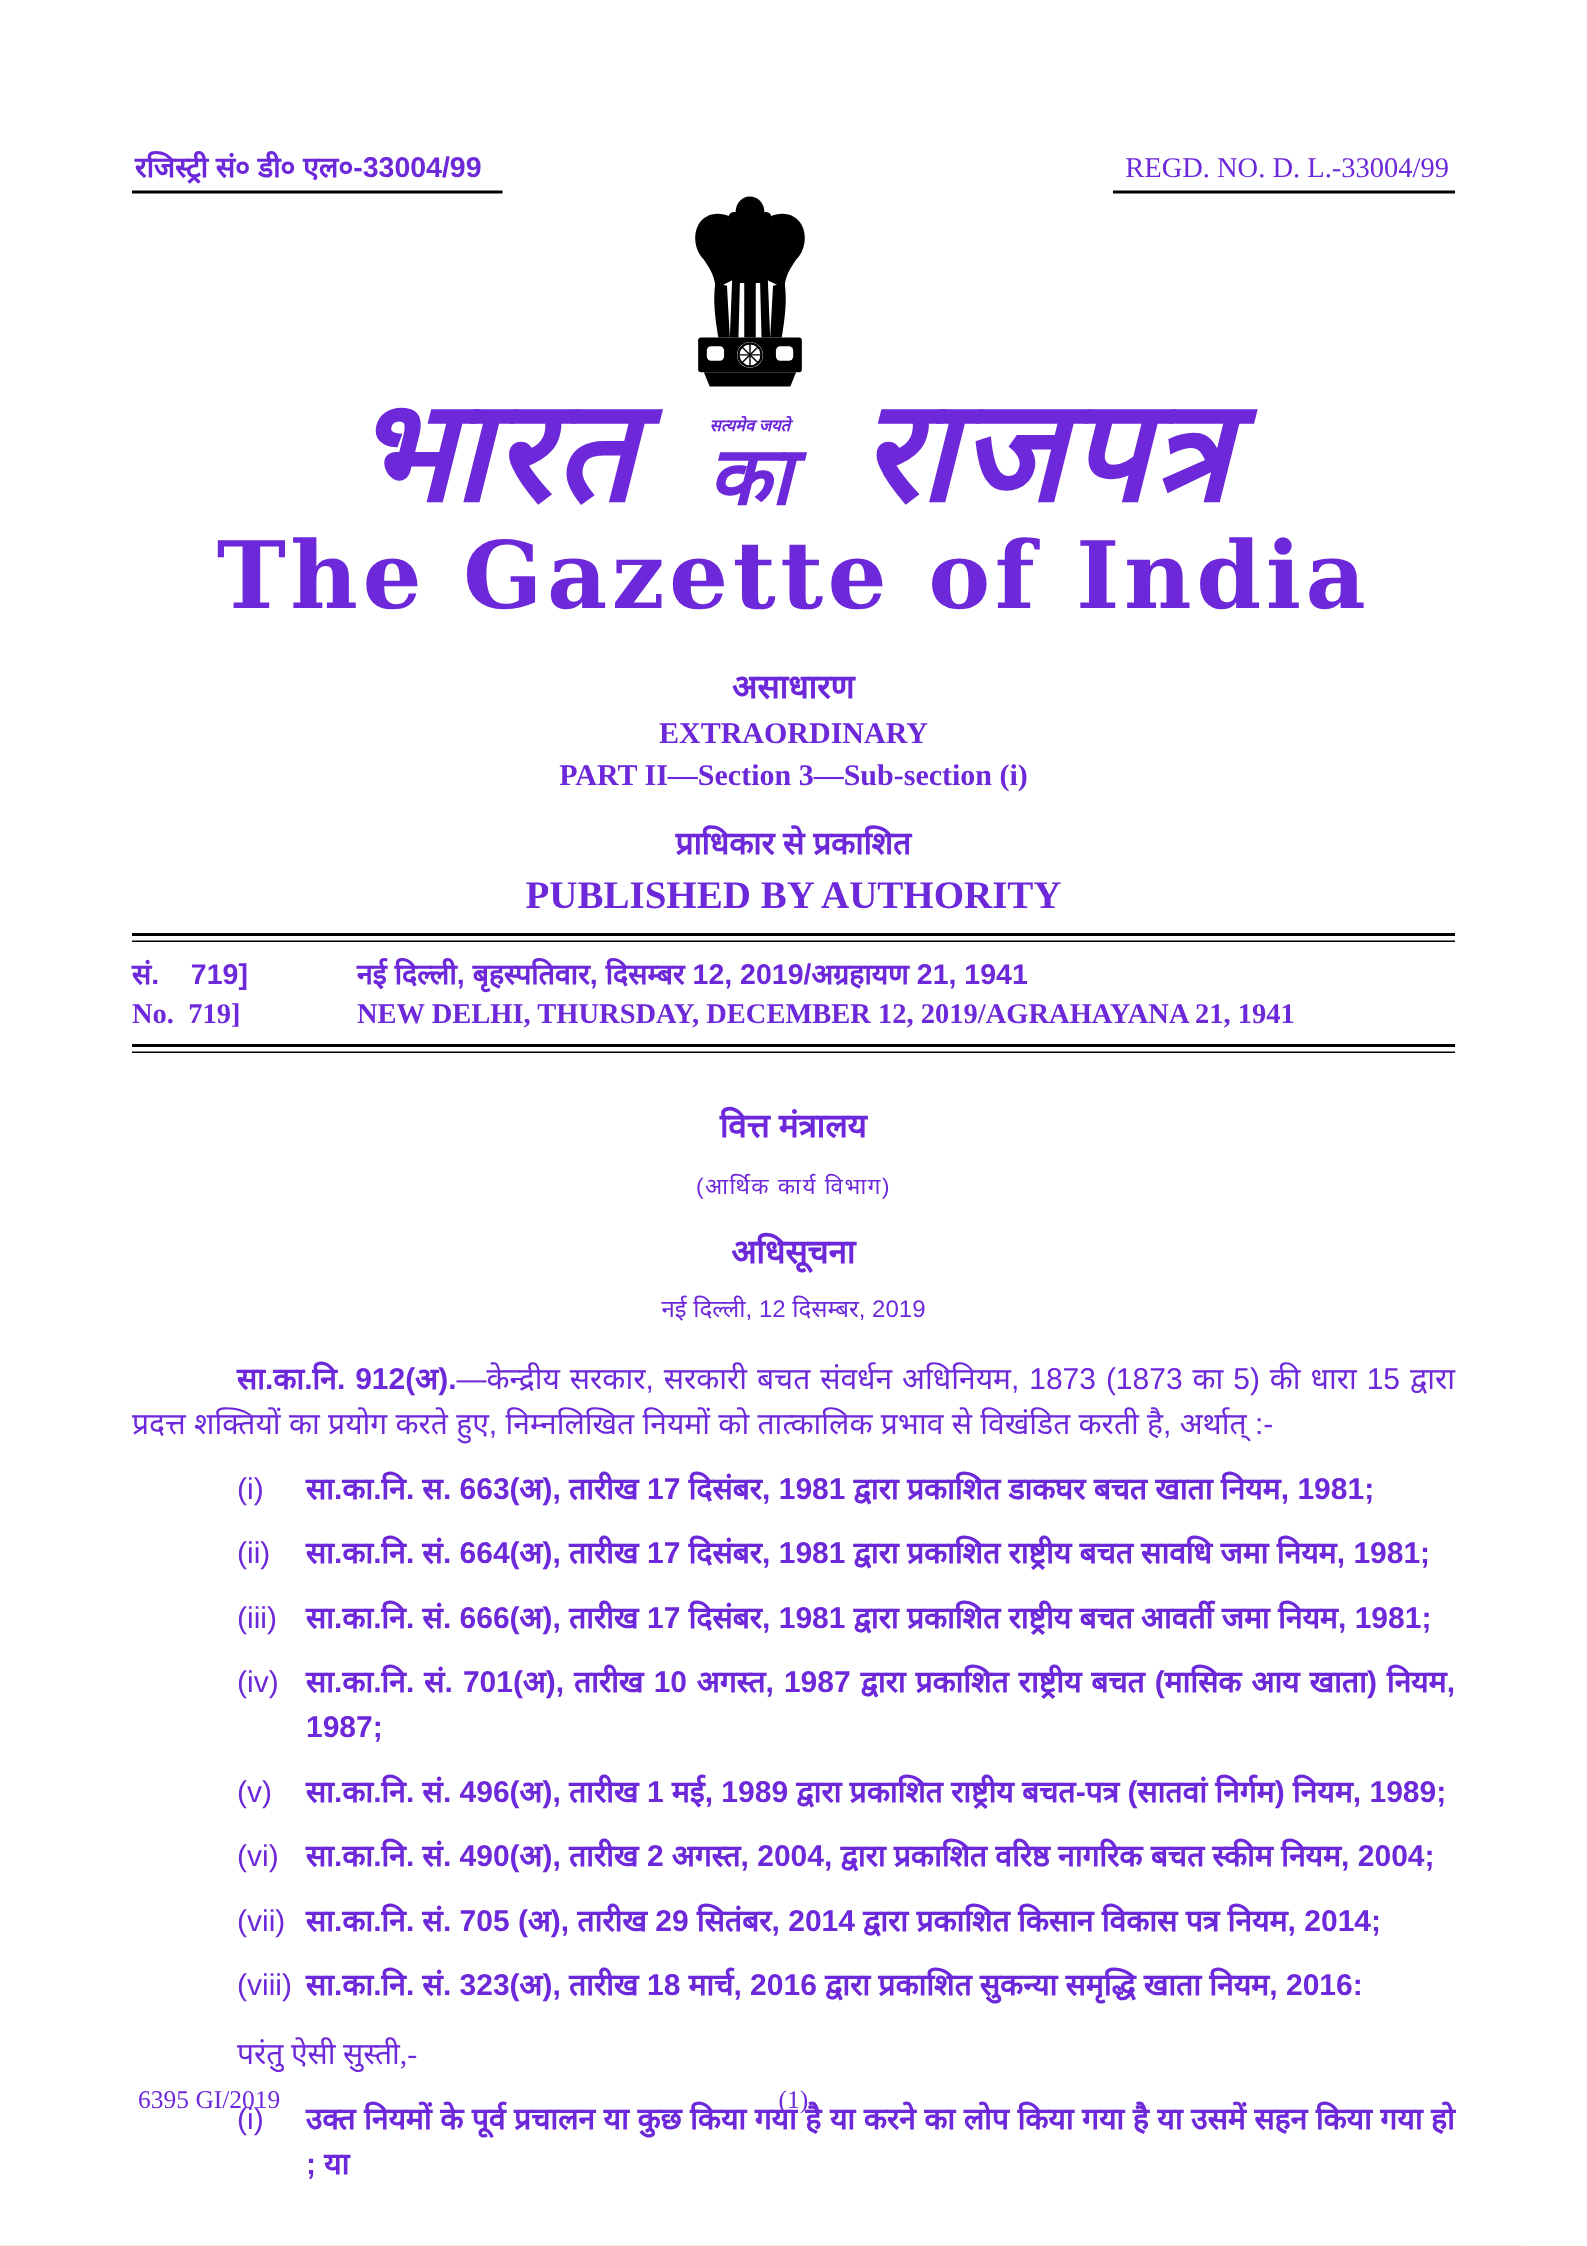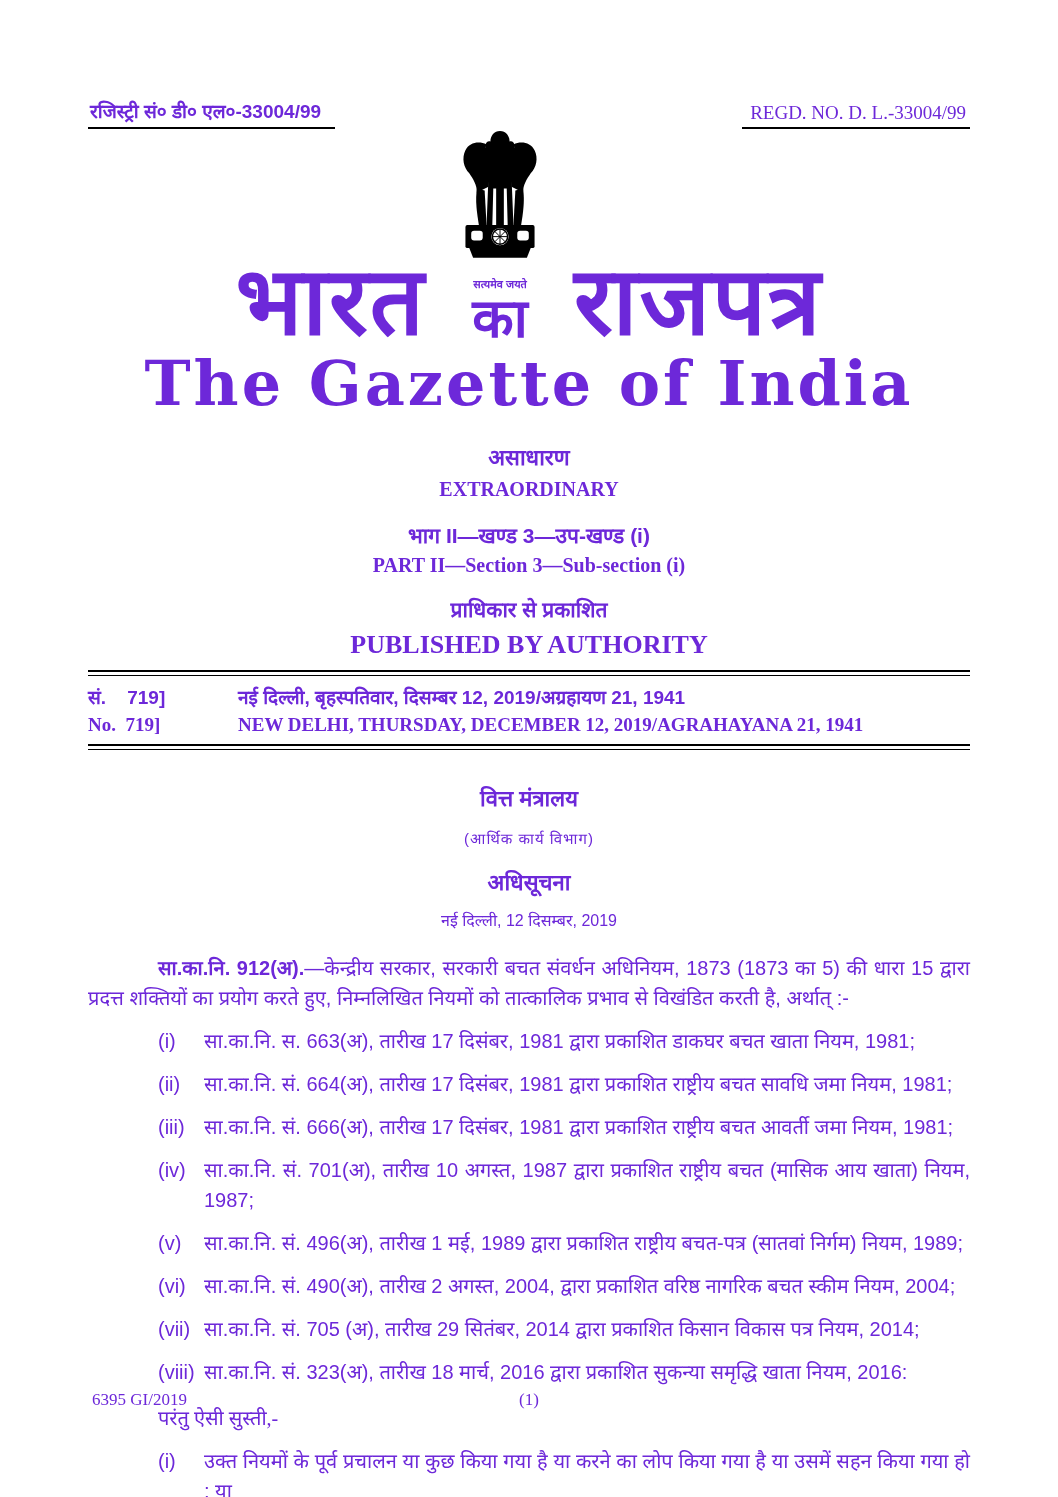--- a/index.html
+++ b/index.html
@@ -33,20 +33,21 @@
     font-size: 19px;
     border-bottom: 2px solid #000;
     padding: 0 4px 3px 8px;
   }
   
   .masthead {
     display: flex;
     justify-content: center;
     align-items: flex-end;
     margin-top: 0px;
+    font-style: italic;
   }
   .mh-word {
     font-size: 95px;
     font-weight: bold;
     line-height: 0.92;
     letter-spacing: 2px;
     white-space: nowrap;
   }
   .mh-word.left { margin-right: 14px; }
   .mh-word.right { margin-left: 14px; }
@@ -133,20 +134,21 @@
   }
   .rule-item .num {
     width: 46px;
     flex-shrink: 0;
     font-size: 20px;
   }
   .rule-item .txt {
     flex: 1;
     font-size: 20px;
     text-align: justify;
+    font-weight: bold;
   }
   .list-indent { padding-left: 70px; }
   .proviso {
     margin-top: 16px;
     padding-left: 70px;
     font-size: 20px;
     line-height: 1.5;
     font-family: Liberation Serif, serif;
   }
   
@@ -211,21 +213,20 @@
       <div class="motto">सत्यमेव जयते</div>
       <div class="mh-ka">का</div>
     </div>
     <span class="mh-word right">राजपत्र</span>
   </div>
 
   <div class="gazette-en">The Gazette of India</div>
 
   <div class="cline hi-b l1">असाधारण</div>
   <div class="cline en-serif l2">EXTRAORDINARY</div>
-  <div class="cline hi-b l3">भाग II—खण्ड 3—उप-खण्ड (i)</div>
   <div class="cline en-serif l4">PART II—Section 3—Sub-section (i)</div>
   <div class="cline hi-b l5">प्राधिकार से प्रकाशित</div>
   <div class="cline en-serif l6">PUBLISHED BY AUTHORITY</div>
 
   <div class="issue-box">
     <div class="double-rule"></div>
     <div class="issue-row hi">
       <span class="issue-no">सं.    719]</span>
       <span class="issue-date">नई दिल्ली, बृहस्पतिवार, दिसम्बर 12, 2019/अग्रहायण  21, 1941</span>
       <span></span>

